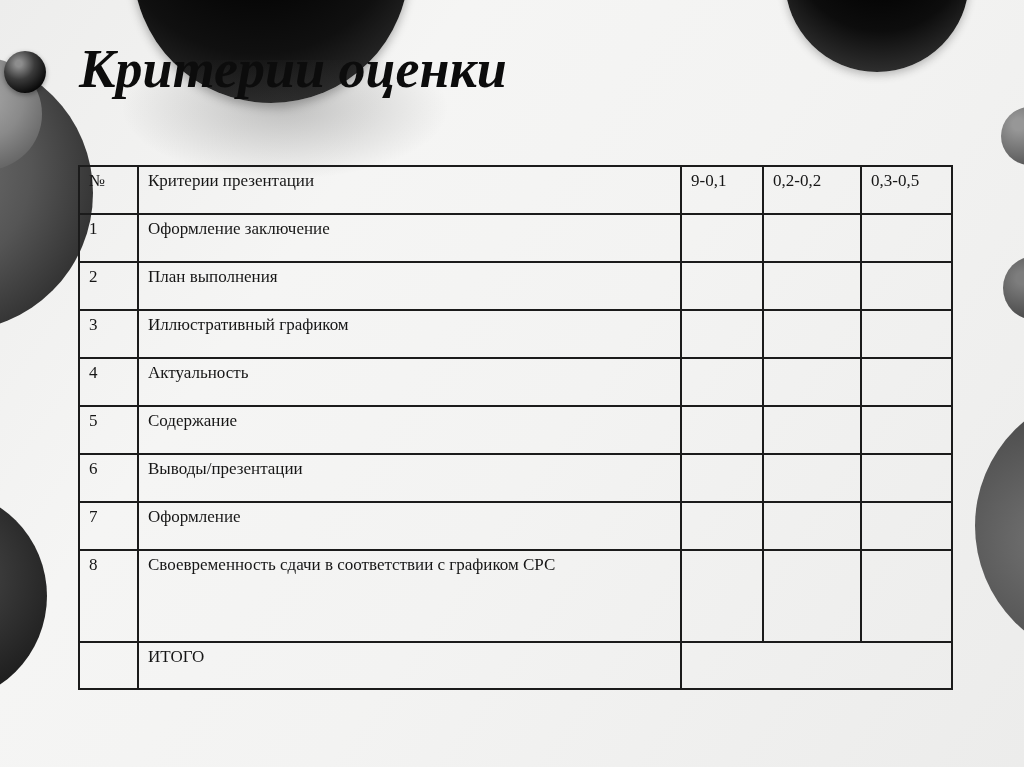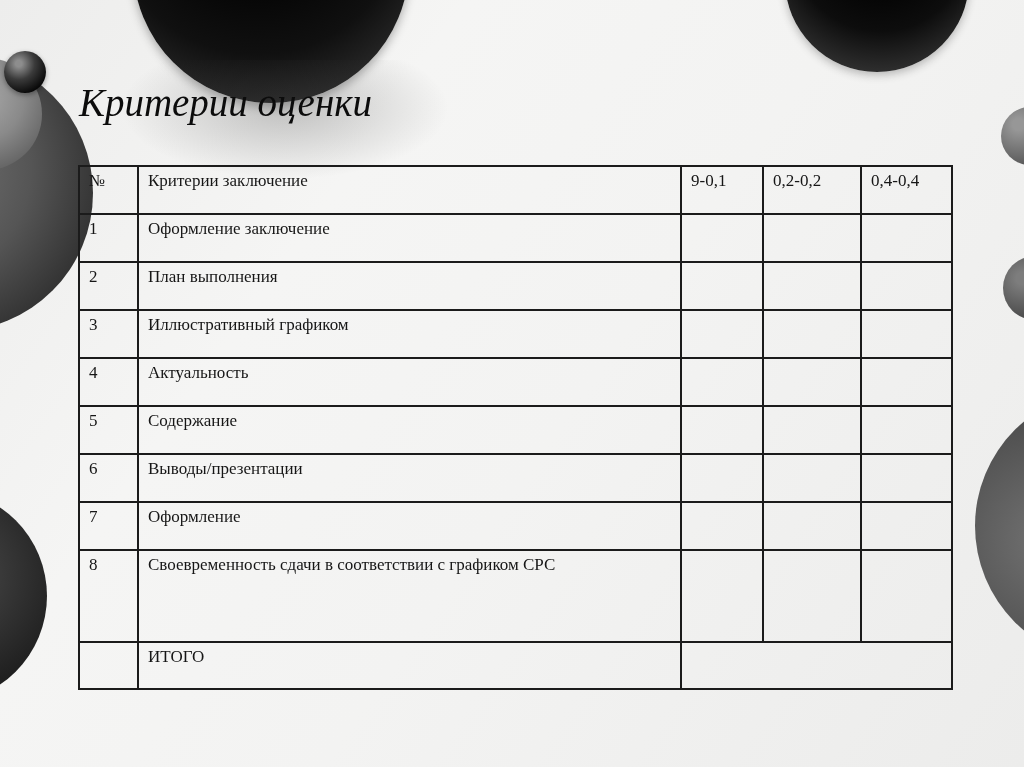--- a/index.html
+++ b/index.html
@@ -54,22 +54,22 @@
     left:1001px;top:107px;width:58px;height:58px;
     background:radial-gradient(circle at 30% 30%,#979797 10%,#6b6b6b 55%,#404040 95%);
   }
   .ball-right-2{
     left:1003px;top:256px;width:64px;height:64px;
     background:radial-gradient(circle at 30% 35%,#7d7d7d 10%,#555555 55%,#333333 95%);
   }
   
   .title{
     position:absolute;left:79px;top:38px;z-index:3;
-    font-size:39px;font-weight:normal;font-style:italic;
-    color:#0c0c0c;letter-spacing:0px;white-space:nowrap;margin-top:42px;
+    font-size:54px;font-weight:bold;font-style:italic;
+    color:#0c0c0c;letter-spacing:0px;white-space:nowrap;
   }
   
   table.criteria{
     position:absolute;left:78px;top:165px;z-index:2;
     width:873px;border-collapse:collapse;table-layout:fixed;
     font-size:17px;color:#161616;
   }
   table.criteria td{
     border:2px solid #1b1b1b;
     vertical-align:top;
@@ -104,24 +104,24 @@
     <colgroup>
       <col style="width:59px">
       <col style="width:543px">
       <col style="width:82px">
       <col style="width:98px">
       <col style="width:91px">
     </colgroup>
     <tbody>
       <tr class="row-header">
         <td>№</td>
-        <td>Критерии заключение</td>
+        <td>Критерии презентации</td>
         <td>9-0,1</td>
         <td>0,2-0,2</td>
-        <td>0,4-0,4</td>
+        <td>0,3-0,5</td>
       </tr>
       <tr class="row-std">
         <td>1</td>
         <td>Оформление заключение</td>
         <td></td>
         <td></td>
         <td></td>
       </tr>
       <tr class="row-std">
         <td>2</td>

